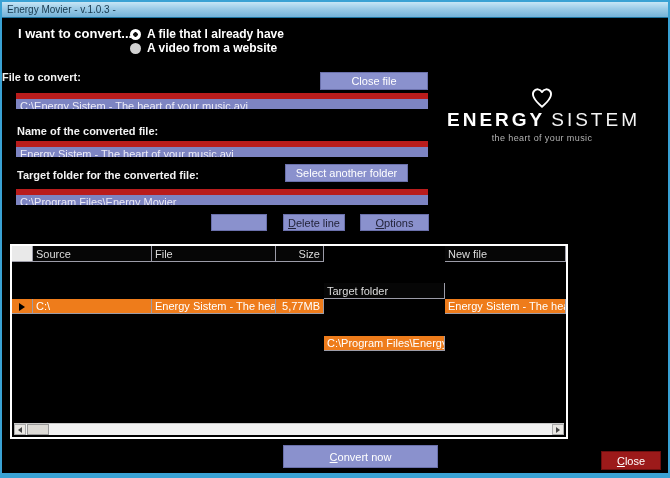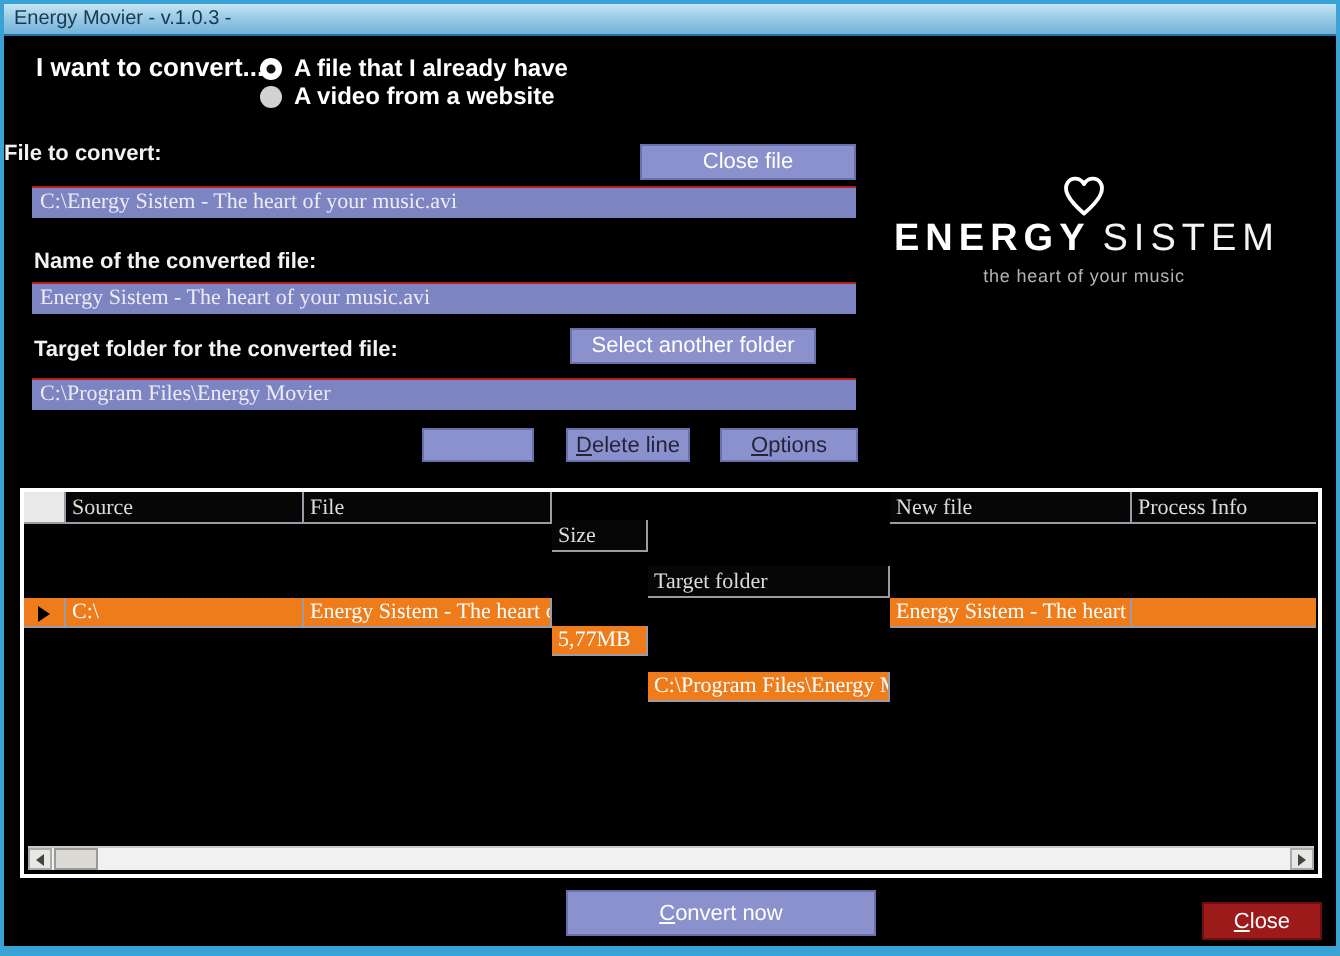--- a/index.html
+++ b/index.html
@@ -23,23 +23,23 @@
   .abs { position:absolute; }
   .lbl { color:#f2f2f2; font-size:11px; font-weight:bold; }
   .prompt { color:#fff; font-size:13px; font-weight:bold; }
   .radlbl { color:#fff; font-size:12px; font-weight:bold; }
 
   .radio { width:11px; height:11px; border-radius:50%; }
   .radio.on  { background:radial-gradient(circle at 50% 50%, #111 0 2px, #fff 2.5px); }
   .radio.off { background:#d2d2d2; }
 
   .field {
-    background:#7d84c2; border-top:1px solid #b91c1c;
+    background:#7d84c2; border-top:6px solid #b91c1c;
     color:#ecebf7; font-size:11px; line-height:15px; padding:0 4px;
-    white-space:nowrap; overflow:hidden;font-family:Liberation Serif, serif;
+    white-space:nowrap; overflow:hidden;
   }
   .btn {
     background:#8a91cd; border:1px solid #6a70ab;
     color:#fff; font-size:11px; text-align:center; cursor:pointer;
     display:flex; align-items:center; justify-content:center;
   }
   .btn span { display:block; }
   .btn.dark { color:#23243a; }
   .accel::first-letter { text-decoration:underline; }
 
@@ -55,21 +55,21 @@
   .grid-row { display:flex; }
   .gcell {
     border-right:1px solid #9c9ca8; border-bottom:1px solid #9c9ca8;
     font-size:11px; line-height:15px; padding:0 3px;
     white-space:nowrap; overflow:hidden; flex:none;
   }
   .ghead .gcell { background:#060606; color:#dcdcdc; height:16px; line-height:16px; }
   .ghead .sel, .gdata .sel { background:#e9e9e9; }
   .gdata .gcell { background:#ee7c1b; color:#fff; height:15px; }
   .gdata .sel { color:#000; text-align:center; font-size:8px; line-height:15px; padding:0; }
-  .c0{width:21px;} .c1{width:119px;} .c2{width:124px;} .c3{width:48px; margin-top:14px;}
+  .c0{width:21px;} .c1{width:119px;} .c2{width:124px;} .c3{width:48px; text-align:right;}
   .c4{width:121px;margin-top:37px;} .c5{width:121px;} .c6{width:92px; border-right:none;}
 
   .hscroll {
     position:absolute; left:2px; right:2px; bottom:2px; height:12px;
     background:#f1f1f1; border-top:1px solid #c9c9c9;
   }
   .sbtn {
     position:absolute; top:0; width:12px; height:11px; background:#e9e7e3;
     border:1px solid #aaa; display:flex; align-items:center; justify-content:center;
   }
@@ -131,21 +131,21 @@
     <div class="abs logo" style="left:445px; top:66px; width:190px;">
       <svg width="28" height="24" viewBox="0 0 24 21" style="display:block; margin:0 auto;">
         <path d="M12 19 C 5.5 13.5, 2.6 9, 4.8 5.6 C 6.6 2.9, 10.4 3.3, 12 6.2 C 13.6 3.3, 17.4 2.9, 19.2 5.6 C 21.4 9, 18.5 13.5, 12 19 Z" fill="none" stroke="#ffffff" stroke-width="1.7" stroke-linejoin="round"></path>
       </svg>
       <div class="brand">
         <b>ENERGY</b><i>SISTEM</i>
       </div>
       <div class="tagline">the heart of your music</div>
     </div>
 
-    <div class="abs grid-frame" style="left:8px; top:225px; width:651px; height:195px;font-family:Liberation Serif, serif;">
+    <div class="abs grid-frame" style="left:8px; top:225px; width:558px; height:195px;">
       <div class="grid-row ghead">
         <div class="gcell sel c0"></div>
         <div class="gcell c1">Source</div>
         <div class="gcell c2">File</div>
         <div class="gcell c3">Size</div>
         <div class="gcell c4">Target folder</div>
         <div class="gcell c5">New file</div>
         <div class="gcell c6">Process Info</div>
       </div>
       <div class="grid-row gdata">

